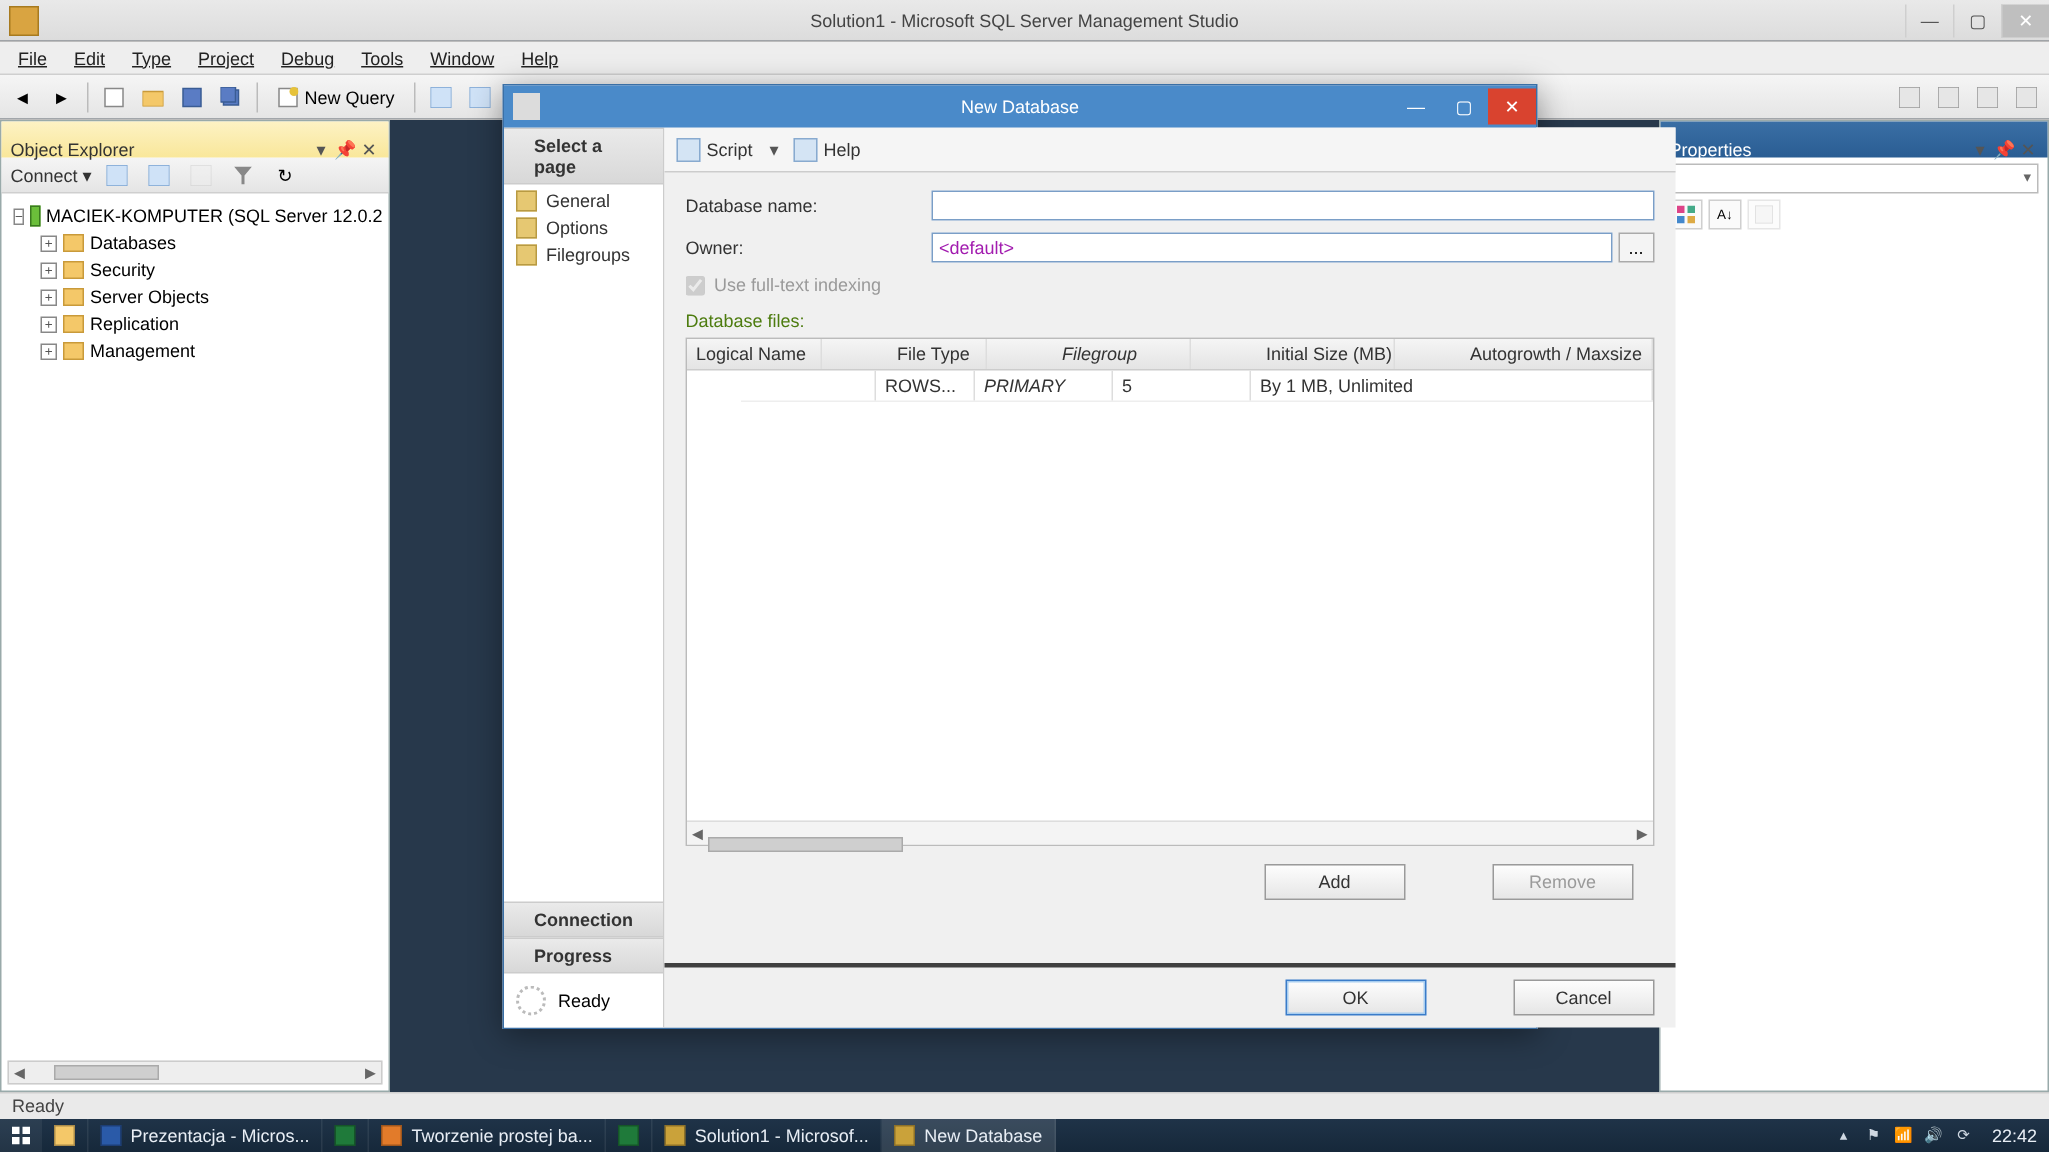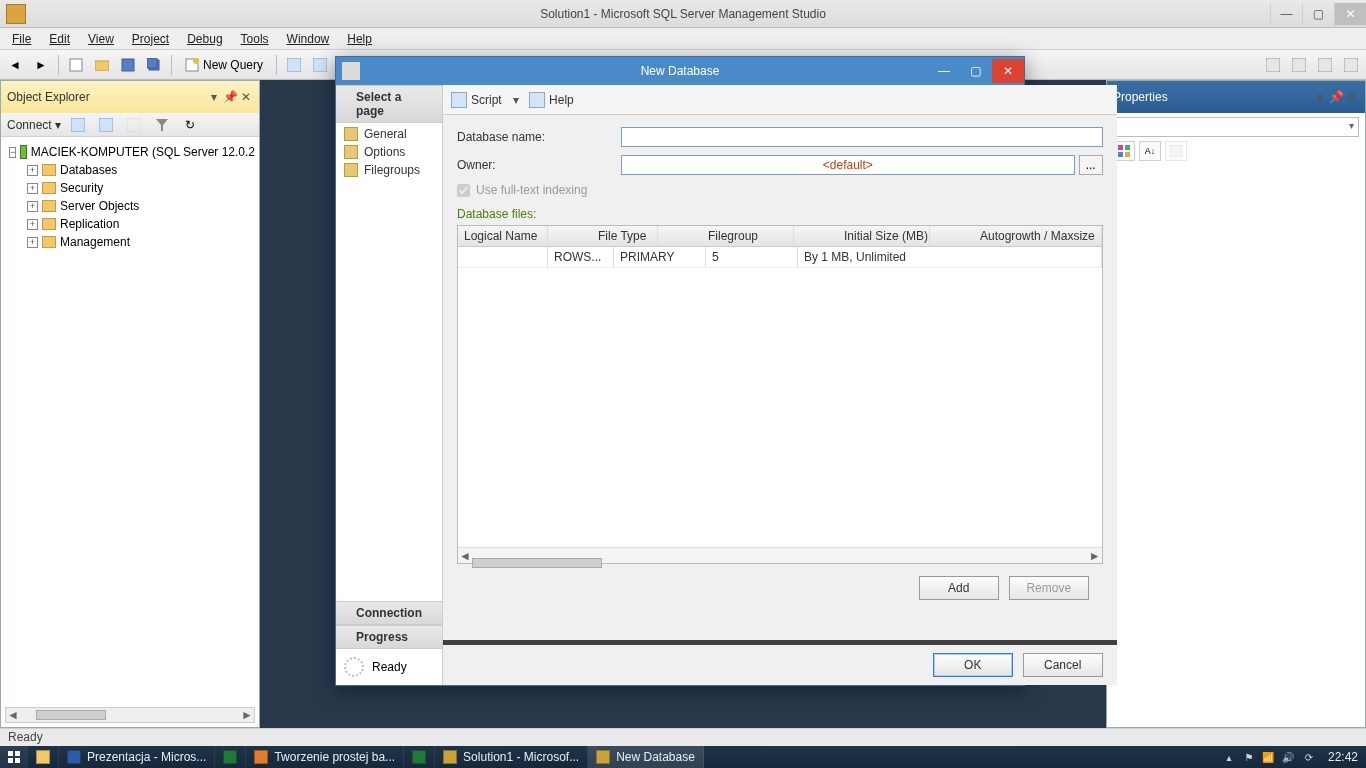--- a/index.html
+++ b/index.html
@@ -22,21 +22,21 @@
 .toolbar { height: 30px; background: linear-gradient(#f5f5f5,#e5e5e5); display: flex; align-items: center; padding: 0 4px; gap: 4px; border-bottom: 1px solid #bcbcbc; }
 .tbtn { width: 22px; height: 22px; display: flex; align-items: center; justify-content: center; border: 1px solid transparent; }
 .tsep { width: 1px; height: 20px; background: #bbb; margin: 0 2px; }
 .newquery { display: flex; align-items: center; gap: 4px; padding: 2px 6px; border: 1px solid transparent; }
 
 
 .workarea { position: absolute; top: 80px; left: 0; right: 0; bottom: 40px; }
 
 
 .objexp { position: absolute; left: 0; top: 0; width: 260px; bottom: 0; background: #fff; border: 1px solid #9aa; }
-.panel-title { background: linear-gradient(#fdf2c4,#f9e79a); height: 32px; display: flex; align-items: center; padding: 0 6px; font-weight: normal; color: #333; position: relative; }
+.panel-title { background: linear-gradient(#fdf2c4,#f9e79a); height: 22px; display: flex; align-items: flex-start; padding: 12px 6px; font-weight: normal; color: #333; position: relative; }
 .panel-title .pbtns { margin-left: auto; display: flex; gap: 2px; color: #555; }
 .panel-title .pbtns span { width: 14px; text-align: center; cursor: default; }
 .objexp-toolbar { background: linear-gradient(#f5f5f5,#e5e5e5); height: 24px; display: flex; align-items: center; padding: 0 6px; gap: 6px; border-bottom: 1px solid #cfcfcf; }
 .objexp-toolbar .connect { color: #333; }
 .tree { padding: 6px 4px 6px 8px; overflow: auto; height: calc(100% - 70px); white-space: nowrap; }
 .tree .node { display: flex; align-items: center; gap: 4px; height: 18px; }
 .tree .expander { width: 11px; height: 11px; border: 1px solid #888; display: flex; align-items: center; justify-content: center; font-size: 9px; line-height: 1; color: #555; }
 .tree .folder { width: 14px; height: 12px; background: #f4c869; border: 1px solid #c99a3a; }
 .tree .serverico { width: 14px; height: 14px; background: #6bbf3a; border: 1px solid #3a7a1f; }
 .tree .children { margin-left: 18px; }
@@ -81,43 +81,43 @@
 
 .dialog-right { flex: 1; display: flex; flex-direction: column; background: #f0f0f0; }
 .dlg-toolbar { height: 30px; border-bottom: 1px solid #ccc; display: flex; align-items: center; padding: 0 8px; gap: 10px; background: #f5f5f5; }
 .dlg-toolbar .dtbtn { display: flex; align-items: center; gap: 4px; color: #333; }
 .dlg-toolbar .dtico { width: 16px; height: 16px; background: #d4e4f4; border: 1px solid #88aacf; }
 .dlg-toolbar .drop { color: #555; }
 .dlg-form { padding: 12px 14px 6px; }
 .form-row { display: flex; align-items: center; margin-bottom: 8px; }
 .form-row .flabel { width: 164px; color: #333; }
 .form-row input[type=text] { flex: 1; height: 20px; border: 1px solid #7a9ec7; padding: 0 4px; background: #fff; }
-.form-row .owner-input { flex: 1; height: 20px; border: 1px solid #aaa; padding: 0 4px; background: #fff; color: #c2410c; text-align: center; }
+.form-row .owner-input { flex: 1; height: 20px; border: 1px solid #aaa; padding: 0 4px; background: #fff; color: #a21caf; }
 .form-row .browse { width: 24px; height: 20px; margin-left: 4px; border: 1px solid #aaa; background: #f4f4f4; text-align: center; line-height: 18px; }
 .check-row { display: flex; align-items: center; gap: 6px; margin: 6px 0 10px; color: #9a9a9a; }
 .check-row input { accent-color: #9a9a9a; }
 
 .files-label { color: #4d7c0f; margin-bottom: 4px; }
 .grid { border: 1px solid #bbb; background: #fff; }
 .grid .ghead { display: flex; background: linear-gradient(#f5f5f5,#e4e4e4); border-bottom: 1px solid #ccc; gap: 44px; }
 .grid .gcell { padding: 3px 6px; border-right: 1px solid #ddd; color: #333; white-space: nowrap; overflow: hidden; }
 .grid .grow { display: flex; border-bottom: 1px solid #eee; }
-.c1 { width: 90px; } .c2 { width: 66px; } .c3 { width: 92px; } .c4 { width: 92px; } .c5 { flex: 1; border-right: none; }
-.grid-area { height: 300px; overflow: hidden; position: relative; }
+.c1 { width: 90px; } .c2 { width: 66px; } .c3 { width: 92px; font-style: italic; } .c4 { width: 92px; } .c5 { flex: 1; border-right: none; }
+.grid-area { height: 300px; overflow: hidden; position: relative; padding-left: 36px; }
 .grid-hscroll { display: flex; align-items: center; height: 16px; border-top: 1px solid #ddd; background: #f4f4f4; }
 .grid-hscroll .arrow { width: 14px; text-align: center; color: #666; }
 .grid-hscroll .track { flex: 1; position: relative; }
 .grid-hscroll .thumb { position: absolute; left: 0; top: 2px; height: 10px; width: 130px; background: #cfcfcf; border: 1px solid #aaa; }
 
 .dlg-buttons-row { display: flex; justify-content: flex-end; gap: 10px; padding: 6px 14px; }
 .dlg-buttons-row.secondary { border-top: none; }
-.btn { width: 80px; height: 24px; background: linear-gradient(#fdfdfd,#e6e6e6); border: 1px solid #9a9a9a; color: #333; }
+.btn { width: 94px; height: 24px; background: linear-gradient(#fdfdfd,#e6e6e6); border: 1px solid #9a9a9a; color: #333; margin-left: 48px; }
 .btn.disabled { color: #9a9a9a; }
 .btn.primary { border: 1px solid #3a7cc9; box-shadow: inset 0 0 0 1px #a8cdef; }
-.dlg-bottom { border-top: 5px solid #404040; padding: 8px 14px; display: flex; justify-content: flex-end; gap: 10px; }
+.dlg-bottom { border-top: 3px solid #404040; padding: 8px 14px; display: flex; justify-content: flex-end; gap: 10px; }
 
 
 .statusbar { position: absolute; left: 0; right: 0; bottom: 22px; height: 18px; background: #eaeaea; color: #444; padding: 1px 8px; border-top: 1px solid #cfcfcf; font-size: 11px; }
 
 
 .taskbar { position: absolute; left: 0; right: 0; bottom: 0; height: 22px; background: linear-gradient(#1f3348,#16283a); display: flex; align-items: center; color: #e8eef5; font-size: 11px; }
 .taskbar .start { width: 28px; height: 22px; display: flex; align-items: center; justify-content: center; background: rgba(255,255,255,0.06); }
 .taskbar .tbitem { display: flex; align-items: center; gap: 6px; padding: 0 8px; height: 22px; border-right: 1px solid rgba(255,255,255,0.08); max-width: 170px; overflow: hidden; white-space: nowrap; }
 .taskbar .tbitem .tico { width: 14px; height: 14px; background: #5a7; border: 1px solid rgba(0,0,0,0.3); }
 .taskbar .tbitem.active { background: rgba(255,255,255,0.12); }
@@ -135,21 +135,21 @@
   <div class="winbtns">
     <div class="winbtn">—</div>
     <div class="winbtn">▢</div>
     <div class="winbtn close">✕</div>
   </div>
 </div>
 
 <div class="menubar">
   <div class="item"><span class="accel">File</span></div>
   <div class="item"><span class="accel">Edit</span></div>
-  <div class="item"><span class="accel">View</span></div>
+  <div class="item"><span class="accel">Type</span></div>
   <div class="item"><span class="accel">Project</span></div>
   <div class="item"><span class="accel">Debug</span></div>
   <div class="item"><span class="accel">Tools</span></div>
   <div class="item"><span class="accel">Window</span></div>
   <div class="item"><span class="accel">Help</span></div>
 </div>
 
 <div class="toolbar">
   <div class="tbtn">◄</div>
   <div class="tbtn">►</div>

